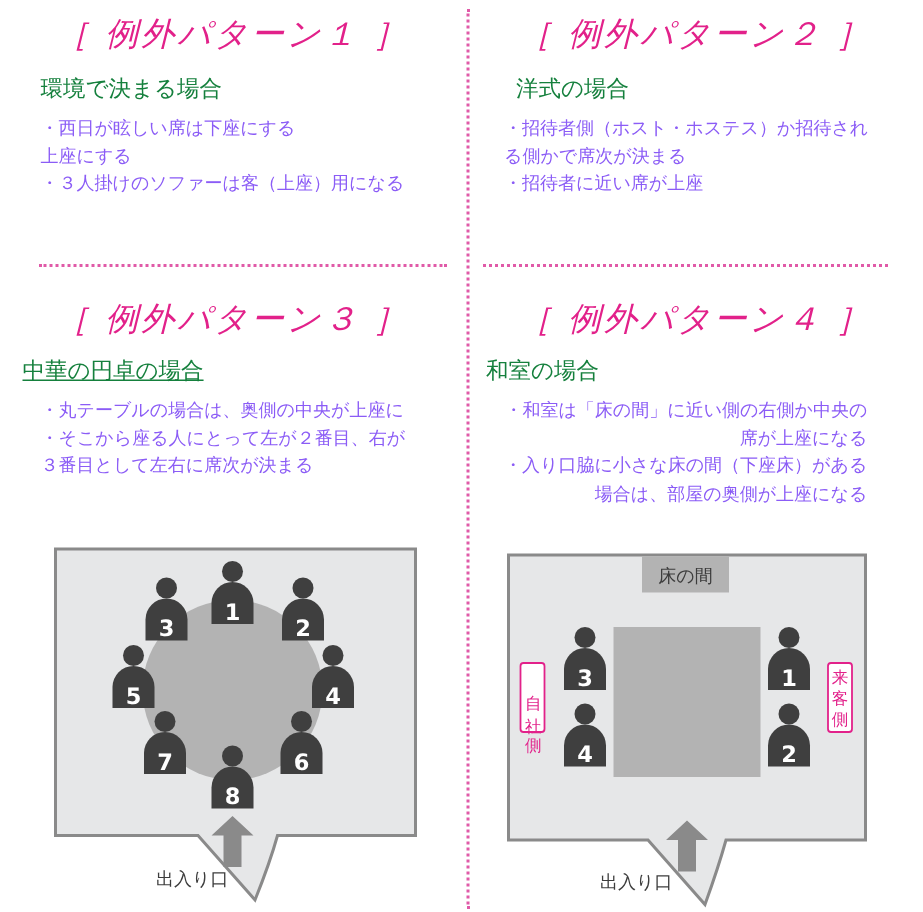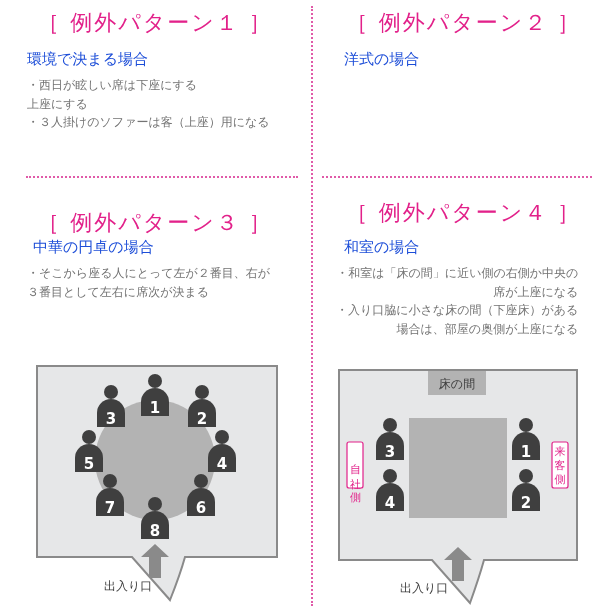--- a/index.html
+++ b/index.html
@@ -1,20 +1,20 @@
 <!DOCTYPE html>
 <html><head>
 <meta charset="utf-8">
 <style>
   html,body{margin:0;padding:0;background:#fff;}
   body{width:615px;height:608px;position:relative;overflow:hidden;font-family:"DejaVu Sans",sans-serif;color:#3a3a3a;}
   .panel{position:absolute;}
-  .ptitle{position:absolute;left:0;width:100%;text-align:center;font-size:22px;color:#e2218a;letter-spacing:2px;white-space:nowrap;}
-  .psub{position:absolute;font-size:15px;color:#1d4ed8;white-space:nowrap;}
-  .pbody{position:absolute;font-size:12px;line-height:18.5px;color:#737373;}
+  .ptitle{position:absolute;left:0;width:100%;text-align:center;font-size:22px;color:#e2218a;letter-spacing:2px;white-space:nowrap;font-style:italic;}
+  .psub{position:absolute;font-size:15px;color:#15803d;white-space:nowrap;}
+  .pbody{position:absolute;font-size:12px;line-height:18.5px;color:#8b5cf6;}
   .pbody div{white-space:nowrap;}
   .hdiv{position:absolute;height:0;border-top:2px dotted #e05aa8;}
   .vdiv{position:absolute;width:0;border-left:2px dotted #e05aa8;}
   svg text{font-family:"DejaVu Sans",sans-serif;}
 </style>
 </head>
 <body>
 
 <div class="hdiv" style="left:26px;top:176px;width:272px;"></div>
 <div class="hdiv" style="left:322px;top:176px;width:270px;"></div>
@@ -26,34 +26,40 @@
   <div class="pbody" style="left:27px;top:76px;">
     <div>・西日が眩しい席は下座にする</div>
     <div>上座にする</div>
     <div>・３人掛けのソファーは客（上座）用になる</div>
   </div>
 </section>
 
 <section class="panel" style="left:312px;top:0;width:303px;height:175px;">
   <div class="ptitle" style="top:8px;">［ 例外パターン２ ］</div>
   <div class="psub" style="left:32px;top:50px;">洋式の場合</div>
+  <div class="pbody" style="left:24px;top:76px;">
+    <div>・招待者側（ホスト・ホステス）か招待され</div>
+    <div>る側かで席次が決まる</div>
+    <div>・招待者に近い席が上座</div>
+  </div>
 </section>
 
 <section class="panel" style="left:0;top:180px;width:310px;height:170px;">
-  <div class="ptitle" style="top:28px;">［ 例外パターン３ ］</div>
-  <div class="psub" style="left:33px;top:58px;">中華の円卓の場合</div>
+  <div class="ptitle" style="top:18px;">［ 例外パターン３ ］</div>
+  <div class="psub" style="left:15px;top:58px;text-decoration:underline;">中華の円卓の場合</div>
   <div class="pbody" style="left:27px;top:84px;">
+    <div>・丸テーブルの場合は、奥側の中央が上座に</div>
     <div>・そこから座る人にとって左が２番目、右が</div>
     <div>３番目として左右に席次が決まる</div>
   </div>
 </section>
 
 <section class="panel" style="left:312px;top:180px;width:303px;height:170px;">
   <div class="ptitle" style="top:18px;">［ 例外パターン４ ］</div>
-  <div class="psub" style="left:32px;top:58px;">和室の場合</div>
+  <div class="psub" style="left:12px;top:58px;">和室の場合</div>
   <div class="pbody" style="left:24px;top:84px;text-align:right;">
     <div>・和室は「床の間」に近い側の右側か中央の</div>
     <div>席が上座になる</div>
     <div>・入り口脇に小さな床の間（下座床）がある</div>
     <div>場合は、部屋の奥側が上座になる</div>
   </div>
 </section>
 
 <svg style="position:absolute;left:0;top:355px;" width="310" height="253" viewBox="0 355 310 253">
   <defs>

